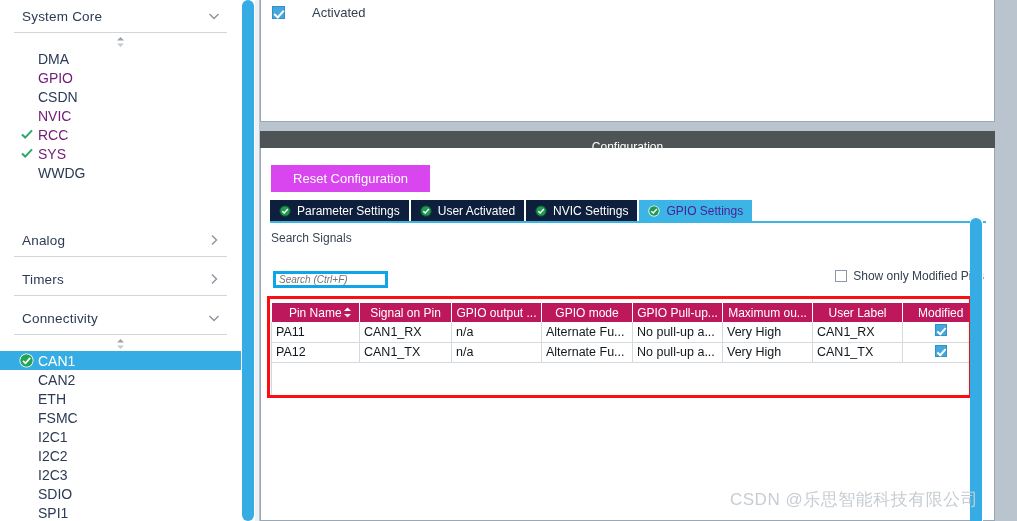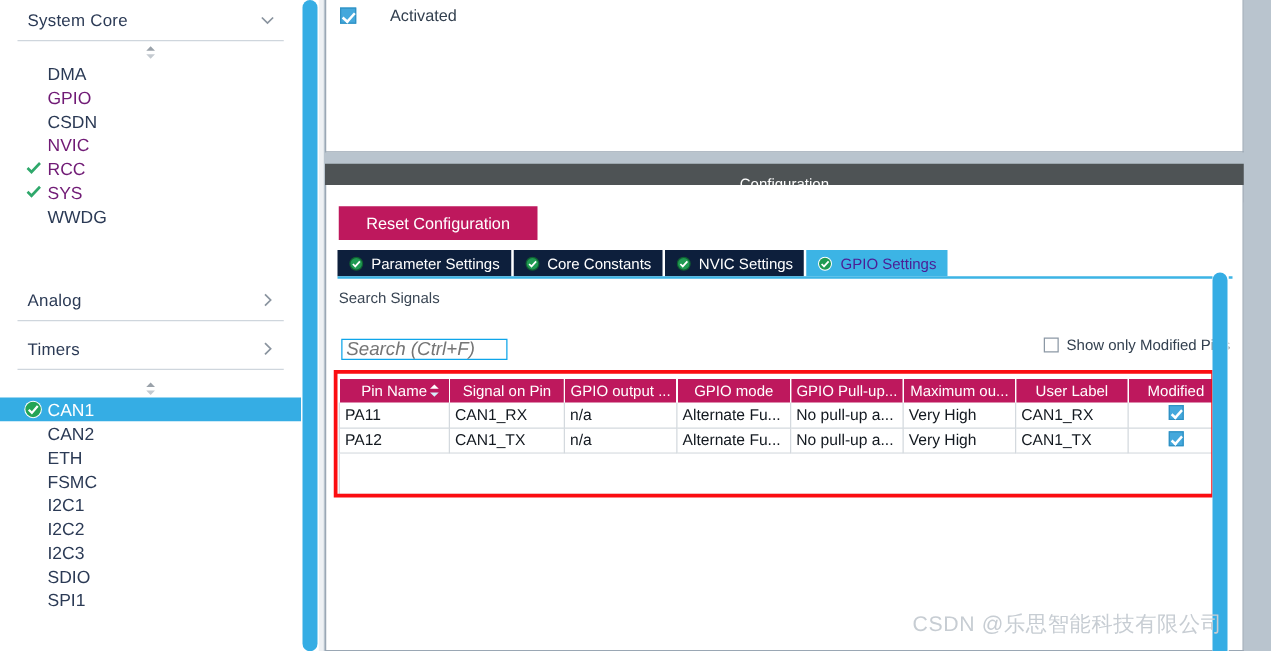--- a/index.html
+++ b/index.html
@@ -154,21 +154,21 @@
     position: absolute; left: 1px; top: 148px;
     width: 735px; height: 373px;
     background: #ffffff;
     border: 1px solid #9aa7b4;
     border-top: none;
   }
 
   #reset-btn {
     position: absolute; left: 10px; top: 17px;
     width: 159px; height: 27px;
-    background: #be185d;
+    background: #d946ef;
     color: #ffffff;
     font-size: 13px;
     display: flex; align-items: center; justify-content: center;
     border: none;
     font-family: "Liberation Sans", sans-serif;
     cursor: default;
   }
 
   
   #tabs {
@@ -203,24 +203,24 @@
     background: #3cb4e5;
   }
 
   
   #search-label {
     position: absolute; left: 10px; top: 83px;
     font-size: 12px; color: #3a4654;
   }
   #search-input {
     position: absolute; left: 12px; top: 123px;
-    width: 133px; height: 17px;
-    border: 1px solid #0ea5e9;
-    background: #ffffff;
-    font-size: 15px;
+    width: 115px; height: 17px;
+    border: 3px solid #0ea5e9;
+    background: #ffffff;
+    font-size: 10px;
     font-style: italic;
     color: #a4abb3;
     padding: 0 3px;
     font-family: "Liberation Sans", sans-serif;
   }
   #show-modified {
     position: absolute; right: 10px; top: 121px;
     display: flex; align-items: center;
   }
   #show-modified .cb { width: 12px; height: 12px; }
@@ -389,20 +389,28 @@
     <div class="sec-header">
       <span class="sec-title">Timers</span>
       <span class="chev">
         <svg viewBox="0 0 14 14" width="14" height="14">
             <path d="M5 2.5 L9.5 7 L5 11.5" fill="none" stroke="#8a949f" stroke-width="1.4"></path>
           </svg>
       </span>
     </div>
     <div style="height:6px"></div>
 
+    <div class="sec-header">
+      <span class="sec-title">Connectivity</span>
+      <span class="chev">
+        <svg viewBox="0 0 14 14" width="14" height="14">
+            <path d="M2.5 5 L7 9.5 L11.5 5" fill="none" stroke="#8a949f" stroke-width="1.4"></path>
+          </svg>
+      </span>
+    </div>
     <div class="spinner">
       <svg class="sp" viewBox="0 0 13 12">
         <path d="M6.5 1 L10 4.6 L3 4.6 Z" fill="#9aa2aa"></path>
         <path d="M6.5 11 L10 7.4 L3 7.4 Z" fill="#c4cad0"></path>
       </svg>
     </div>
     <ul class="item-list">
       <li class="item selected">
         <span class="badge">
           <svg viewBox="0 0 15 15" width="15" height="15">
@@ -476,21 +484,21 @@
           <span>Parameter Settings</span>
         </div>
         <div class="tab">
           <span class="tico">
             <svg viewBox="0 0 12 12" width="12" height="12">
               <circle cx="6" cy="6" r="5.6" fill="#0f5f32"></circle>
               <circle cx="6" cy="6" r="4.6" fill="#1f9a52"></circle>
               <path d="M3.3 6.2 L5.2 8.1 L8.9 4.1" fill="none" stroke="#ffffff" stroke-width="1.4"></path>
             </svg>
           </span>
-          <span>Core Constants</span>
+          <span>User Activated</span>
         </div>
         <div class="tab">
           <span class="tico">
             <svg viewBox="0 0 12 12" width="12" height="12">
               <circle cx="6" cy="6" r="5.6" fill="#0f5f32"></circle>
               <circle cx="6" cy="6" r="4.6" fill="#1f9a52"></circle>
               <path d="M3.3 6.2 L5.2 8.1 L8.9 4.1" fill="none" stroke="#ffffff" stroke-width="1.4"></path>
             </svg>
           </span>
           <span>NVIC Settings</span>

